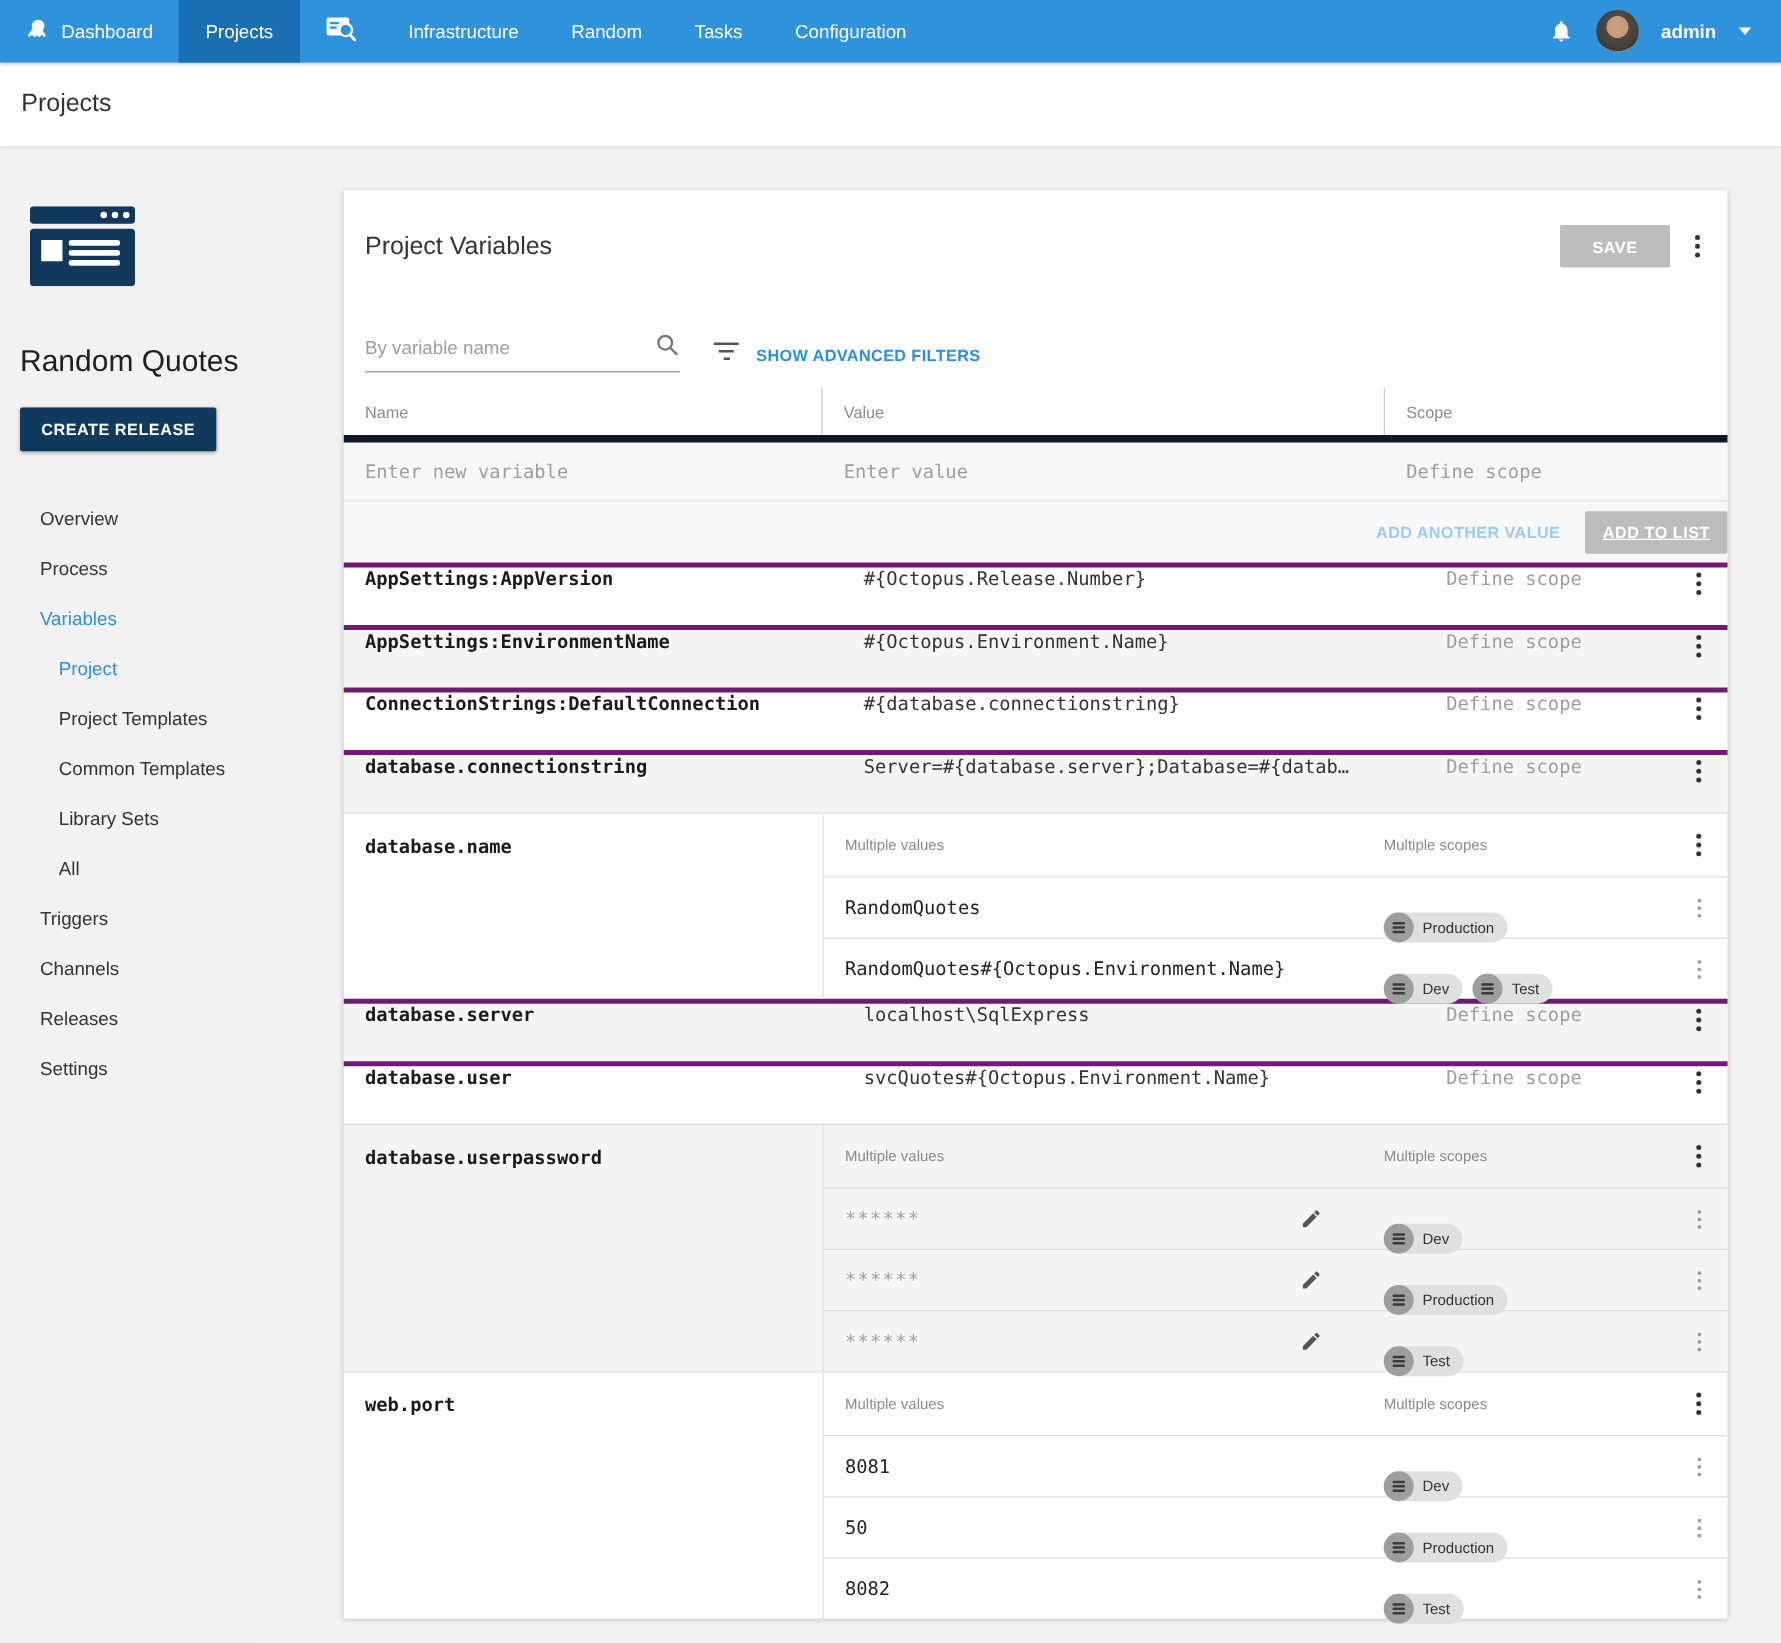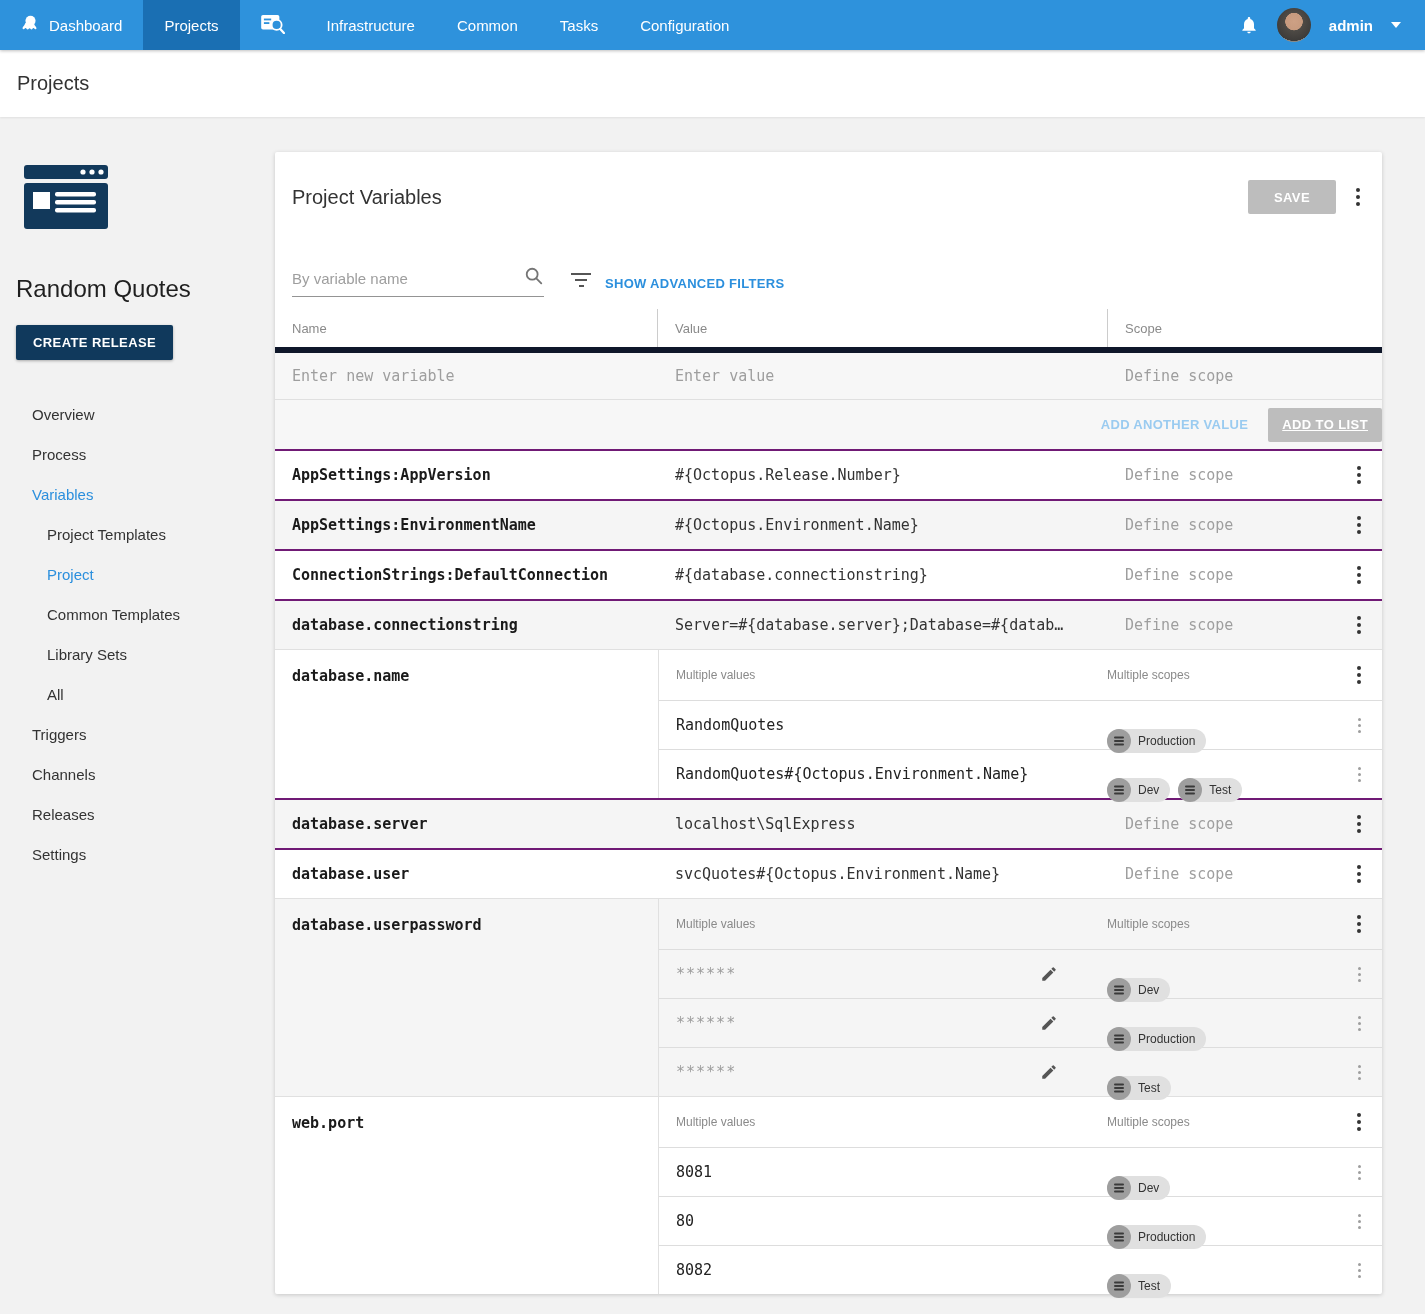--- a/index.html
+++ b/index.html
@@ -82,21 +82,21 @@
            font-size:15px;color:#9e9e9e;}
   .new-cell-name{width:383px;padding-left:17px;}
   .new-cell-value{width:450px;padding-left:17px;}
   .new-cell-scope{flex:1;padding-left:17px;}
   .add-row{display:flex;align-items:center;justify-content:flex-end;height:50px;background:#f7f7f7;
            border-top:1px solid #e0e0e0;padding-right:0;}
   .add-another{font-size:13px;font-weight:700;letter-spacing:.3px;color:var(--link-blue-disabled);
                margin-right:20px;cursor:pointer;}
   .add-to-list{padding:0 14px;text-decoration:underline;}
 
-  .var-row{display:flex;align-items:center;height:50px;border-top:2px solid #701a75;}
+  .var-row{display:flex;align-items:flex-start;height:50px;border-top:4px solid #701a75;gap:16px;}
   .var-row.striped,.var-row-multi.striped{background:var(--stripe-gray);}
   .cell-name{width:383px;padding-left:17px;font-size:15px;font-weight:700;color:#1a1a1a;
              white-space:nowrap;overflow:hidden;}
   .cell-value{width:450px;padding-left:17px;font-size:15px;color:#333;white-space:nowrap;overflow:hidden;}
   .cell-scope{flex:1;padding-left:17px;font-size:15px;color:#9e9e9e;}
   .kebab-cell{width:46px;display:flex;justify-content:center;}
 
   .var-row-multi{display:flex;border-top:1px solid #e0e0e0;}
   .var-row-multi .cell-name{padding-top:17px;}
   .multi-right{flex:1;border-left:1px solid #e0e0e0;}
@@ -139,21 +139,21 @@
           <rect x="3" y="9" width="6" height="2" fill="#2e92dc"></rect>
           <circle cx="17" cy="12" r="5.5" fill="#2e92dc" stroke="#fff" stroke-width="2"></circle>
           <line x1="21" y1="16.5" x2="25" y2="21" stroke="#fff" stroke-width="2.5" stroke-linecap="round"></line>
         </svg>
       </span>
     </div>
     <div class="nav-item">
       <span>Infrastructure</span>
     </div>
     <div class="nav-item">
-      <span>Common</span>
+      <span>Random</span>
     </div>
     <div class="nav-item">
       <span>Tasks</span>
     </div>
     <div class="nav-item">
       <span>Configuration</span>
     </div>
   </div>
   <div class="nav-right">
     <span class="bell">
@@ -186,22 +186,22 @@
         <rect x="31" y="35" width="41" height="4.5" rx="2" fill="#fff"></rect>
         <rect x="31" y="43" width="41" height="4.5" rx="2" fill="#fff"></rect>
       </svg>
     </span>
     <div class="project-title">Random Quotes</div>
     <button class="create-release">CREATE RELEASE</button>
     <div class="side-nav" id="side-nav">
         <div class="side-item lvl1">Overview</div>
         <div class="side-item lvl1">Process</div>
         <div class="side-item lvl1 active">Variables</div>
+        <div class="side-item lvl2 active">Project</div>
         <div class="side-item lvl2">Project Templates</div>
-        <div class="side-item lvl2 active">Project</div>
         <div class="side-item lvl2">Common Templates</div>
         <div class="side-item lvl2">Library Sets</div>
         <div class="side-item lvl2">All</div>
         <div class="side-item lvl1">Triggers</div>
         <div class="side-item lvl1">Channels</div>
         <div class="side-item lvl1">Releases</div>
         <div class="side-item lvl1">Settings</div>
       </div>
   </div>
 
@@ -538,21 +538,21 @@
                 <div class="kebab-cell">
                   <div class="kebab light">
                     <div class="dot"></div>
                     <div class="dot"></div>
                     <div class="dot"></div>
                   </div>
                 </div>
               </div>
               <div class="sub-row">
                 <div class="sub-value mono">
-                  <span>80</span>
+                  <span>50</span>
                 </div>
                 <div class="sub-scopes">
                   <span class="chip">
                     <span class="chip-icon">
                       <svg width="12" height="12" viewBox="0 0 12 12">
                         <rect x="1" y="1.5" width="10" height="2" rx="1" fill="#3a3a3a"></rect>
                         <rect x="1" y="5" width="10" height="2" rx="1" fill="#3a3a3a"></rect>
                         <rect x="1" y="8.5" width="10" height="2" rx="1" fill="#3a3a3a"></rect>
                       </svg>
                     </span>

